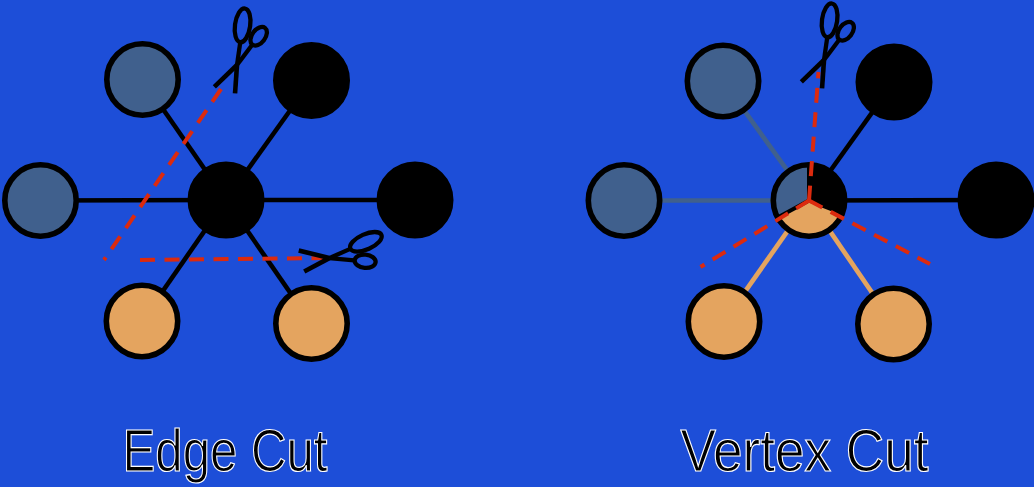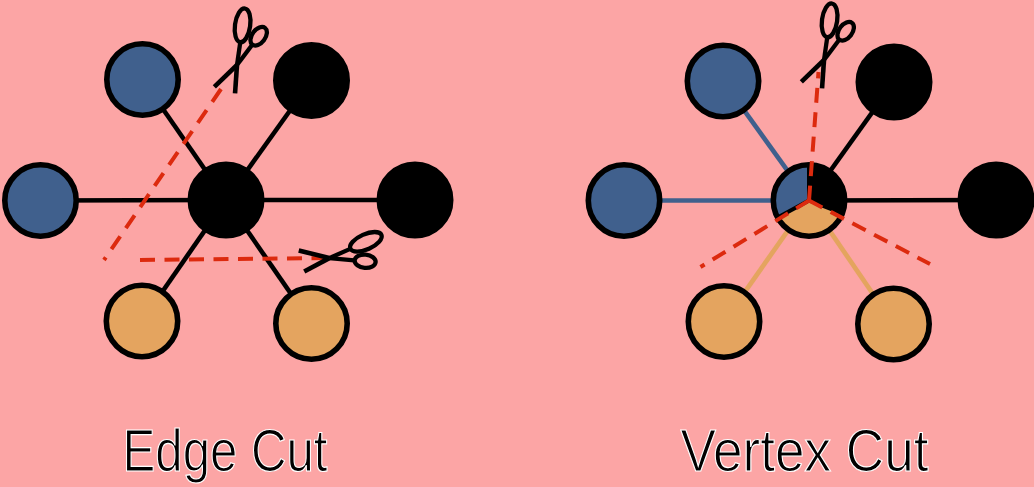--- a/index.html
+++ b/index.html
@@ -1,16 +1,16 @@
 <!DOCTYPE html>
 <html><head>
 <meta charset="utf-8">
 <style>
   html,body{margin:0;padding:0;background:#fff;}
-  #stage{width:1034px;height:487px;position:relative;background:#fca5a5;overflow:hidden;}
+  #stage{width:1034px;height:487px;position:relative;background:#1d4ed8;overflow:hidden;}
   text{font-family:"Liberation Sans",sans-serif;fill:#000;}
 </style>
 </head>
 <body>
 <div id="stage">
 <svg width="1034" height="487" viewBox="0 0 1034 487" xmlns="http://www.w3.org/2000/svg">
   <defs>
     <g id="scissors" fill="none" stroke="#000">
       <path d="M0,0 L29.4,11.3" stroke-width="4.6"></path>
       <path d="M0,0 L26.5,-10.2" stroke-width="4.6"></path>

